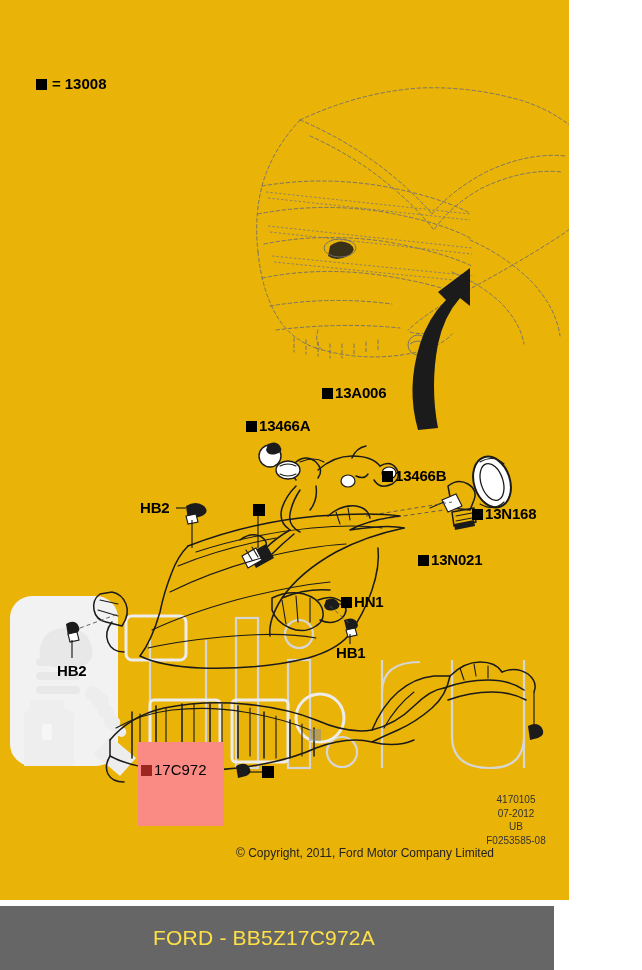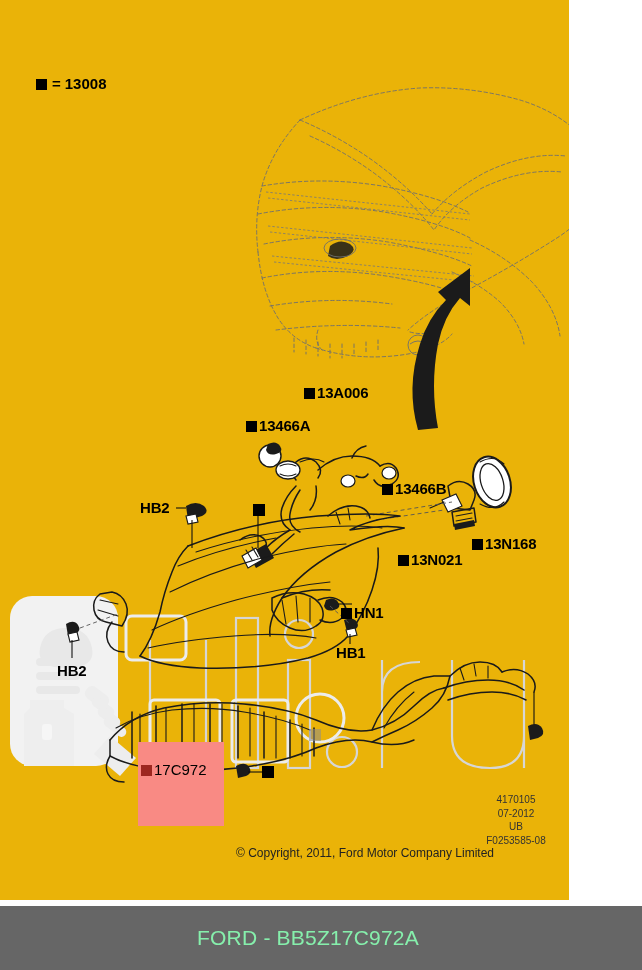--- a/index.html
+++ b/index.html
@@ -24,22 +24,22 @@
           background:#f98a84;}
   #redlabel{position:absolute;left:141px;top:761px;font-weight:normal;font-size:15px;
             color:#000;white-space:nowrap;}
 
   #copyright{position:absolute;left:0;top:846px;width:642px;text-align:center;
              font-size:12px;color:#222;margin-left:44px;}
 
   #meta{position:absolute;left:456px;top:793px;width:120px;text-align:center;
         font-size:10px;color:#333;line-height:13.5px;}
 
-  #footer{position:absolute;left:0;top:906px;width:642px;height:64px;
-          background:#666;color:#86efac;display:flex;align-items:center;
+  #footer{position:absolute;left:0;top:906px;width:554px;height:64px;
+          background:#666;color:#fde047;display:flex;align-items:center;
           justify-content:center;}
   #footer .ft{font-size:21px;letter-spacing:.2px;}
   #footer .gap{display:inline-block;width:26px;}
 
   svg{position:absolute;left:0;top:0;overflow:visible;}
   .dash{fill:none;stroke:#6e6e6e;stroke-width:.9;
         stroke-dasharray:3.5 2.6;stroke-linejoin:round;stroke-linecap:round;}
   .dashf{fill:none;stroke:#777;stroke-width:.8;stroke-dasharray:2.4 2;}
   .ln{fill:none;stroke:#1a1a1a;stroke-width:1.5;stroke-linejoin:round;stroke-linecap:round;}
   .ln2{fill:none;stroke:#1a1a1a;stroke-width:1.1;stroke-linejoin:round;stroke-linecap:round;}
@@ -233,36 +233,36 @@
   </svg>
 
   <div class="sq free" style="left:253px;top:504px;"></div>
   <div class="sq free" style="left:262px;top:766px;"></div>
   <div class="sq free gray" style="left:309px;top:729px;opacity:.55;"></div>
 
   <div id="legend">
     <span class="sq"></span><span class="eq">=</span><span>13008</span>
   </div>
 
-  <div class="lbl" style="left:304px;top:385px;text-align:center;">
+  <div class="lbl" style="left:322px;top:385px;text-align:center;">
     <span class="sq"></span><span>13A006</span>
   </div>
   <div class="lbl" style="left:246px;top:418px;">
     <span class="sq"></span><span>13466A</span>
   </div>
-  <div class="lbl" style="left:382px;top:481px;">
+  <div class="lbl" style="left:382px;top:468px;">
     <span class="sq"></span><span>13466B</span>
   </div>
-  <div class="lbl" style="left:472px;top:536px;">
+  <div class="lbl" style="left:472px;top:506px;">
     <span class="sq"></span><span>13N168</span>
   </div>
-  <div class="lbl" style="left:398px;top:552px;">
+  <div class="lbl" style="left:418px;top:552px;">
     <span class="sq"></span><span>13N021</span>
   </div>
-  <div class="lbl" style="left:341px;top:594px;margin-top:11px;">
+  <div class="lbl" style="left:341px;top:594px;">
     <span class="sq"></span><span>HN1</span>
   </div>
   <div class="lbl" style="left:140px;top:500px;">
     <span>HB2</span>
   </div>
   <div class="lbl" style="left:336px;top:645px;">
     <span>HB1</span>
   </div>
   <div class="lbl" style="left:57px;top:663px;">
     <span>HB2</span>

